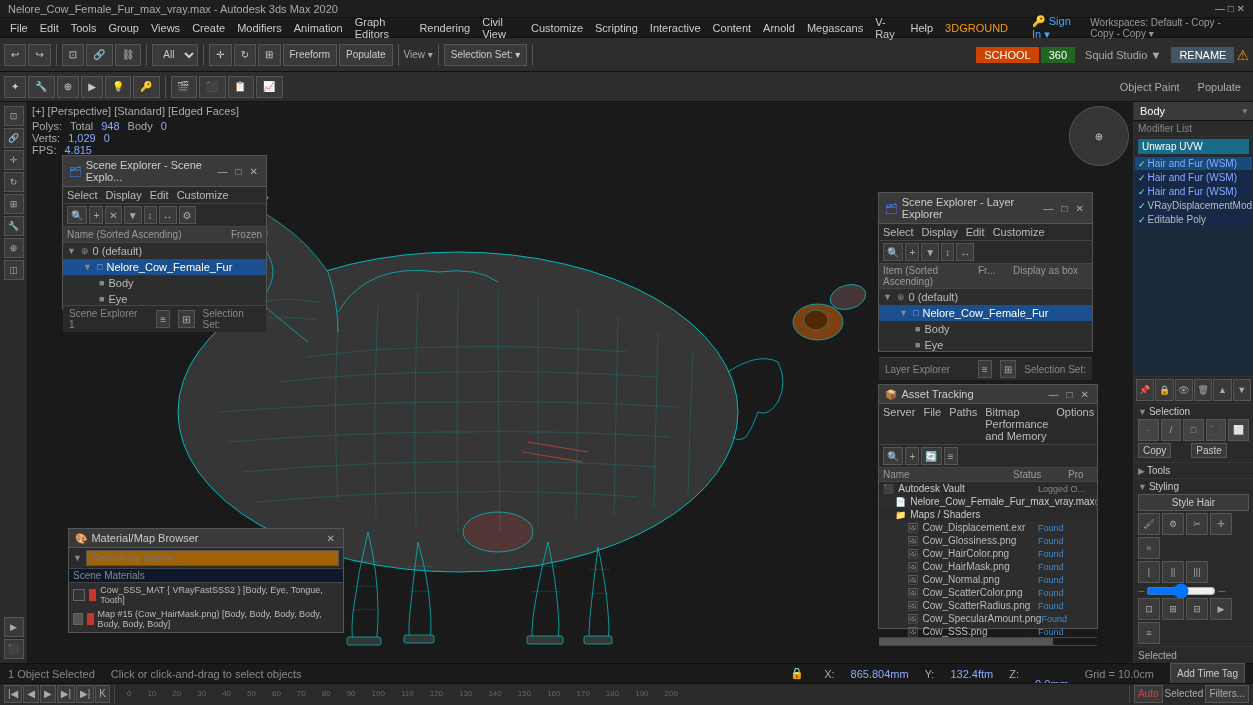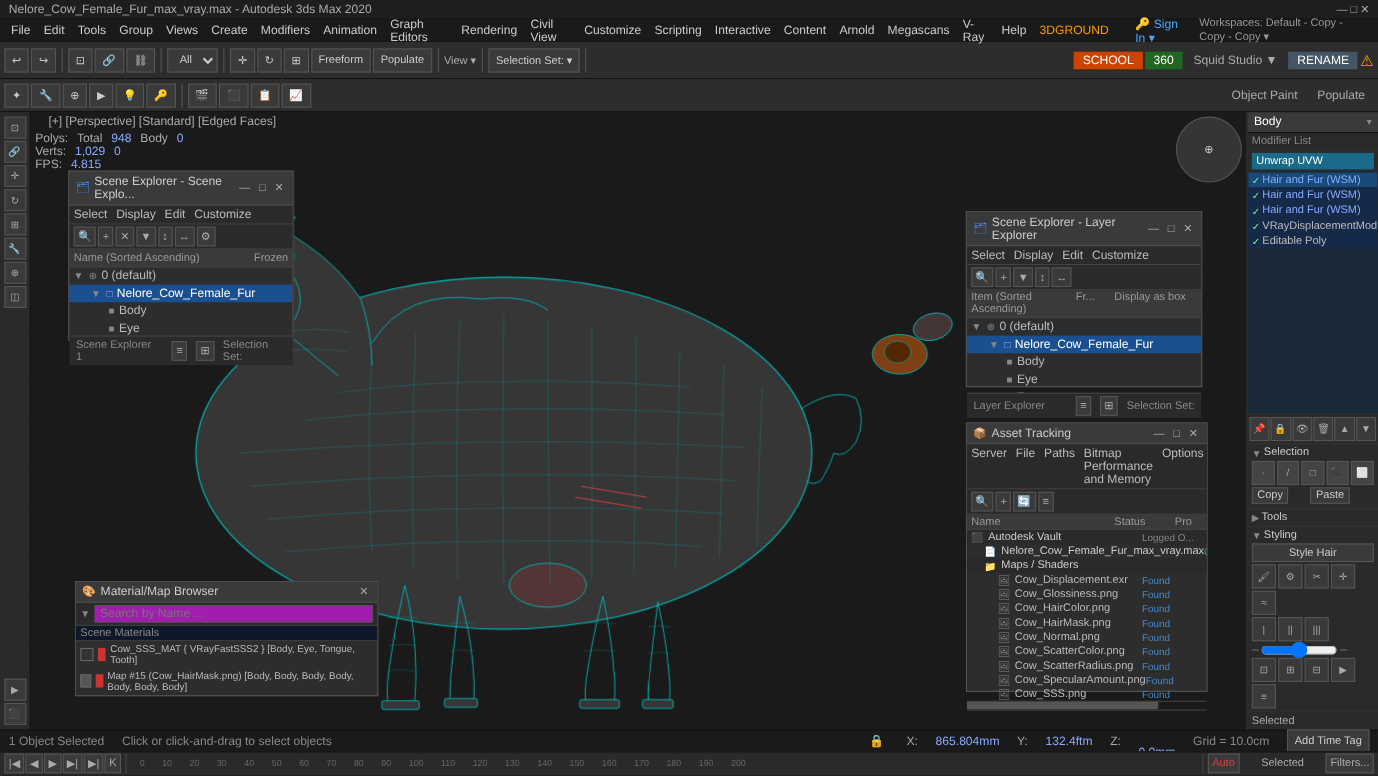--- a/index.html
+++ b/index.html
@@ -144,21 +144,21 @@
     <div class="sidebar-icon">◫</div>
     <div style="flex:1"></div>
     <div class="sidebar-icon">▶</div>
     <div class="sidebar-icon">⬛</div>
   </div>
 
   <div class="viewport" style="flex:1;position:relative;background:#1a1a1a;overflow:hidden;">
 
     <div class="viewport-grid"></div>
 
-    <div style="position:absolute;top:3px;left:16px;color:#aaa;font-size:11px;z-index:20;">
+    <div style="position:absolute;top:3px;left:4px;color:#aaa;font-size:11px;z-index:20;">
       <span>[+] [Perspective] [Standard] [Edged Faces]</span>
     </div>
 
     <div style="position:absolute;top:18px;left:4px;z-index:20;font-size:11px;">
       <div style="display:flex;gap:8px;">
         <span style="color:#aaa;">Polys:</span>
         <span style="color:#aaa;">Total</span>
         <span style="color:#88aaff;">948</span>
         <span style="color:#aaa;">Body</span>
         <span style="color:#88aaff;">0</span>
@@ -614,21 +614,21 @@
 
 <div class="panel" style="top:528px;left:68px;width:276px;height:105px;">
   <div class="panel-header">
     <span style="color:#4488ff;font-size:10px;">🎨</span>
     <span class="panel-header-title">Material/Map Browser</span>
     <span class="panel-header-btn">✕</span>
   </div>
 
   <div style="padding:2px 4px;background:#2a2a2a;border-bottom:1px solid #444;display:flex;align-items:center;">
     <span style="font-size:9px;color:#888;margin-right:4px;">▼</span>
-    <input type="text" class="material-search" style="flex: 1 1 0%; background: #a21caf; border: 1px solid rgb(85, 85, 85); color: rgb(204, 204, 204); padding: 1px 4px; font-size: 11px;" placeholder="Search by Name ...">
+    <input type="text" class="material-search" style="flex: 1 1 0%; background: #a16207; border: 1px solid rgb(85, 85, 85); color: rgb(204, 204, 204); padding: 1px 4px; font-size: 11px;" placeholder="Search by Name ...">
   </div>
 
   <div style="padding:1px 4px;background:#0f172a;font-size:10px;color:#888;border-bottom:1px solid #444;">
     <span>Scene Materials</span>
   </div>
 
   <div style="overflow-y:auto;height:62px;">
     <div class="material-item">
       <div style="width:12px;height:12px;background:#333;border:1px solid #666;"></div>
       <div class="material-red-bar"></div>
@@ -689,19 +689,19 @@
       <span style="font-size:8px;color:#666;padding:0 8px;">140</span>
       <span style="font-size:8px;color:#666;padding:0 8px;">150</span>
       <span style="font-size:8px;color:#666;padding:0 8px;">160</span>
       <span style="font-size:8px;color:#666;padding:0 8px;">170</span>
       <span style="font-size:8px;color:#666;padding:0 8px;">180</span>
       <span style="font-size:8px;color:#666;padding:0 8px;">190</span>
       <span style="font-size:8px;color:#666;padding:0 8px;">200</span>
     </div>
   </div>
 
-  <div style="display:flex;align-items:center;gap:20px;padding:0 4px;border-left:1px solid #444;">
+  <div style="display:flex;align-items:center;gap:2px;padding:0 4px;border-left:1px solid #444;">
     <button class="panel-tool-btn" style="color:#cc4444;">Auto</button>
     <span style="color:#aaa;font-size:10px;">Selected</span>
     <button class="panel-tool-btn">Filters...</button>
   </div>
 
 </div>
 
 </body></html>

